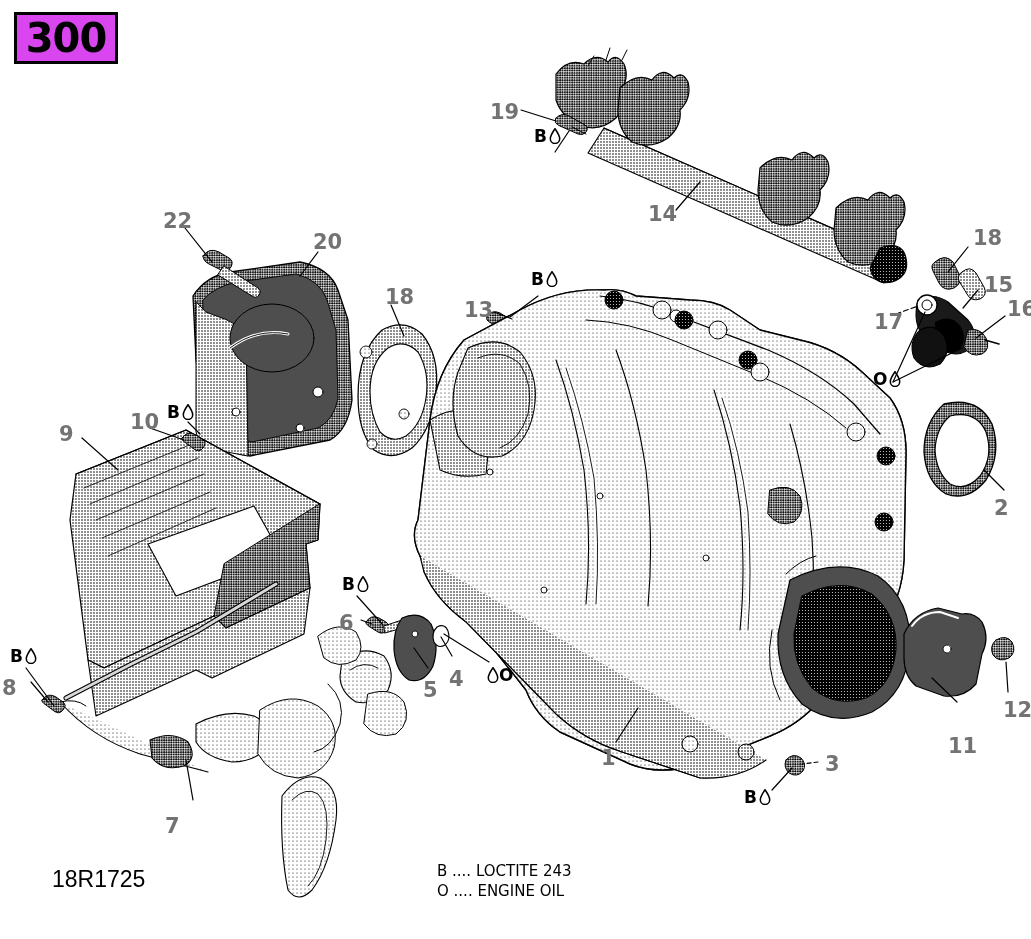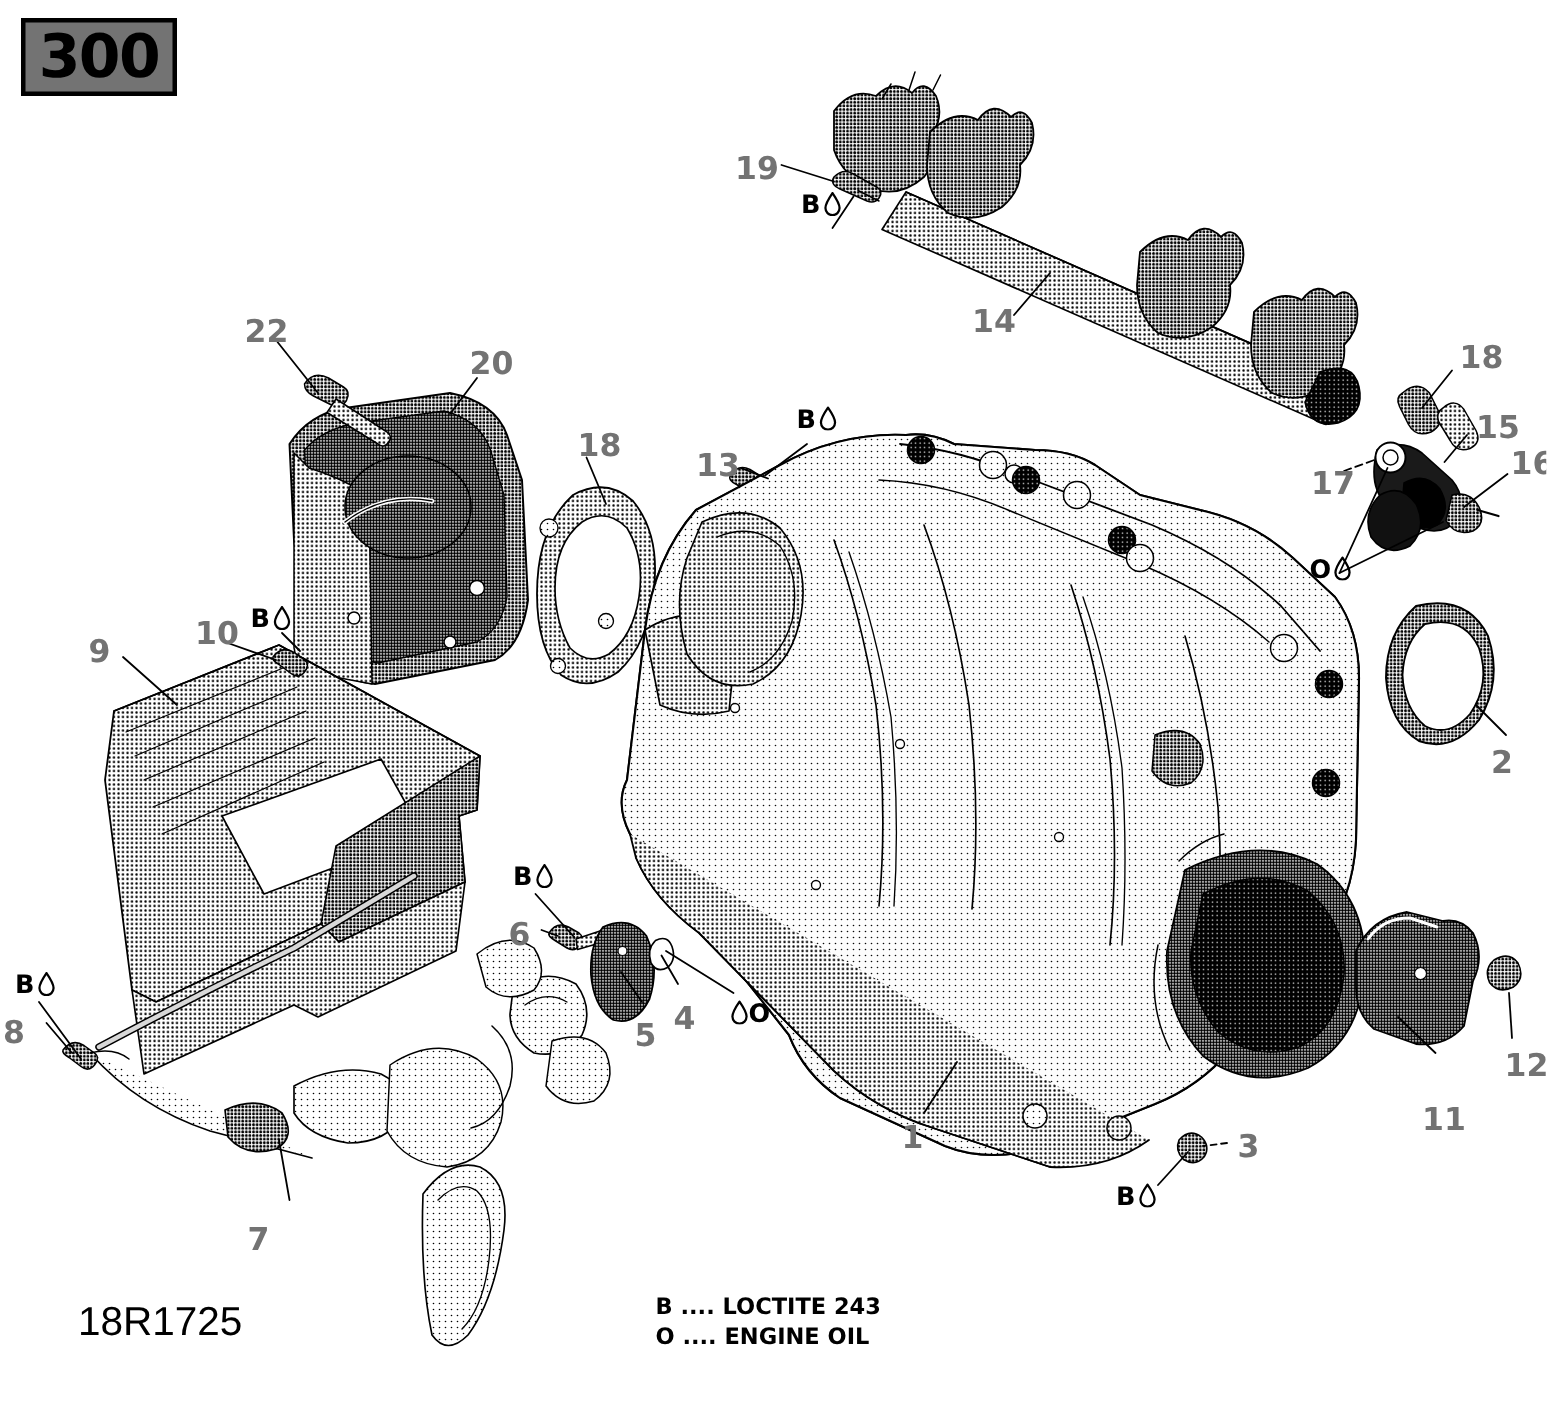--- a/index.html
+++ b/index.html
@@ -2,38 +2,38 @@
 <html><head>
 <meta charset="utf-8">
 <style>
   html,body{margin:0;padding:0;background:#ffffff;}
   body{width:1031px;height:939px;font-family:"Liberation Sans",sans-serif;}
   #sheet{position:relative;width:1031px;height:939px;background:#fff;overflow:hidden;}
 
   
   .badge{
     position:absolute;left:14px;top:12px;width:104px;height:52px;
-    border:3px solid #000;box-sizing:border-box;background:#737373;
+    border:3px solid #000;box-sizing:border-box;background:#d946ef;
     display:flex;align-items:center;justify-content:center;
   }
   .badge span{
     font-family:"DejaVu Sans",sans-serif;font-weight:bold;font-size:40px;
     line-height:40px;letter-spacing:-1px;color:#000;
   }
 
   
   .drawno{
     position:absolute;left:52px;top:866px;
-    font-family:"Liberation Sans",sans-serif;font-size:27px;letter-spacing:0px;color:#000;
+    font-family:"Liberation Sans",sans-serif;font-size:23px;letter-spacing:0px;color:#000;
   }
 
   
   .legend{position:absolute;left:437px;top:861px;}
   .legend div{
-    font-family:"DejaVu Sans",sans-serif;font-weight:bold;font-size:15px;
+    font-family:"DejaVu Sans",sans-serif;font-weight:normal;font-size:15px;
     line-height:20px;color:#000;white-space:pre;
   }
 
   
   .num{
     position:absolute;font-family:"DejaVu Sans",sans-serif;font-weight:bold;
     font-size:21px;line-height:21px;color:#737373;white-space:nowrap;
   }
   
   .mark{

